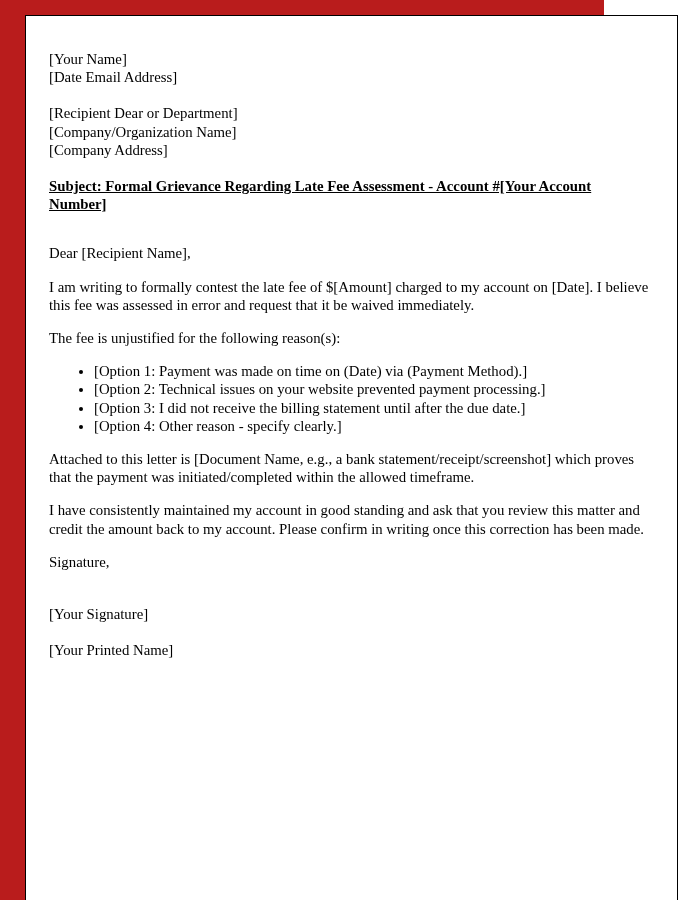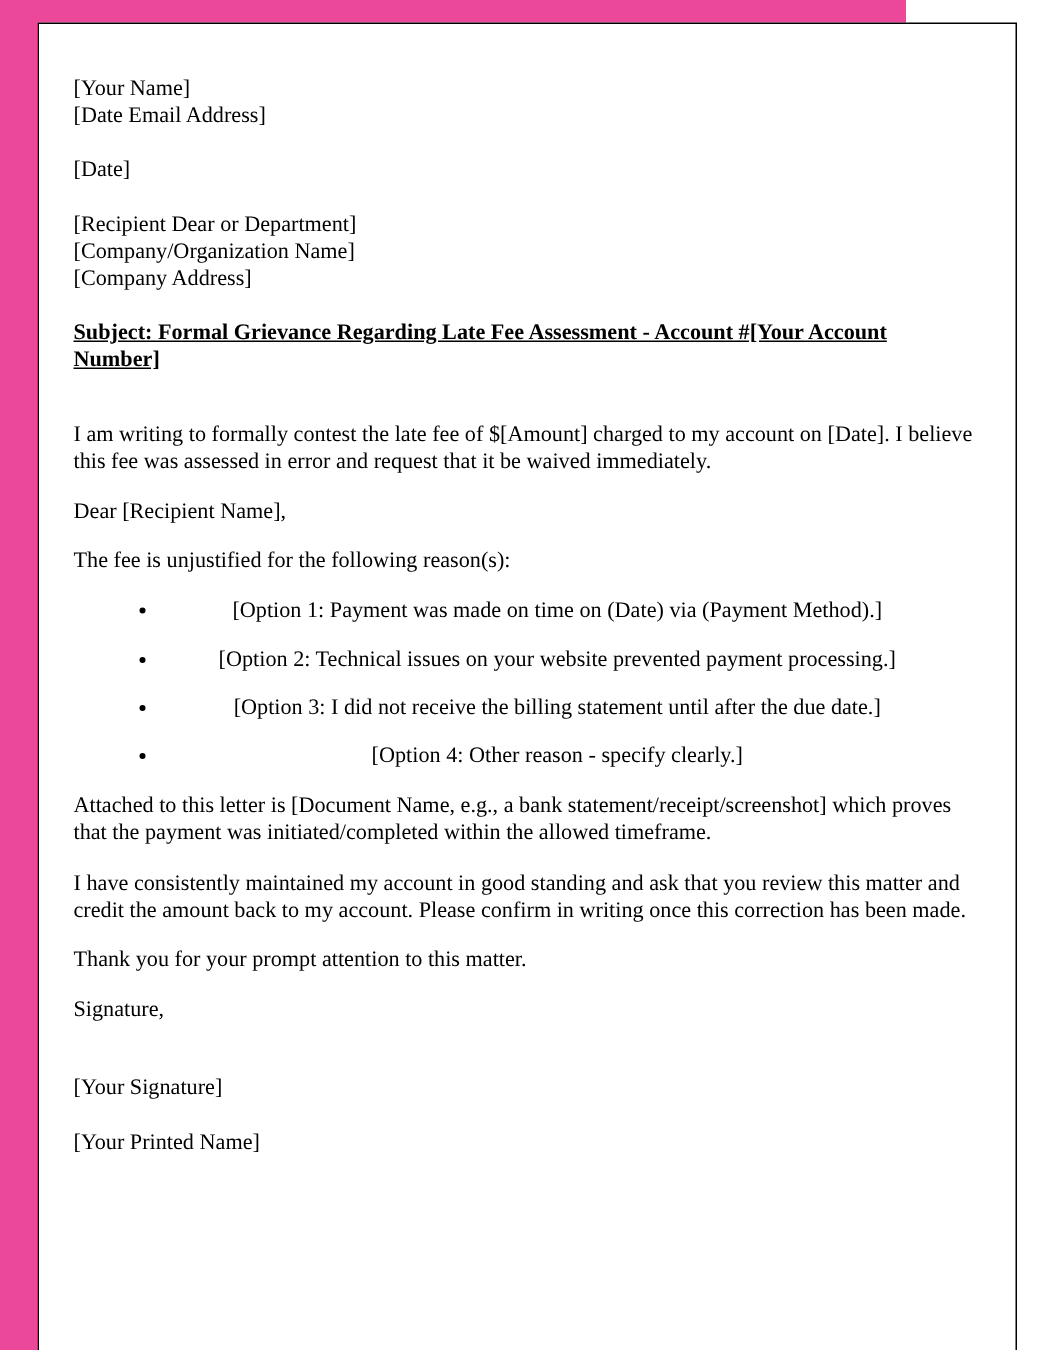--- a/index.html
+++ b/index.html
@@ -9,21 +9,21 @@
     height: 900px;
     background: #ffffff;
     overflow: hidden;
     font-family: "Liberation Serif", "DejaVu Serif", serif;
     color: #000000;
   }
   .page {
     position: relative;
     width: 604px;
     height: 900px;
-    background: #ec4899;
+    background: #b91c1c;
   }
   .page-border {
     position: absolute;
     left: 25px;
     top: 15px;
     width: 653px;
     height: 990px; 
     border: 1.5px solid #000000;
     box-sizing: border-box;
     background: #ffffff;
@@ -47,65 +47,62 @@
     font-weight: bold;
     margin: 0 0 31px 0;
     text-decoration: underline;
   }
   ul.reasons {
     margin: 0 0 15px 0;
     padding: 0 0 0 45px;
     list-style-type: disc;
   }
   ul.reasons li {
-    margin: 14px;
+    margin: 0;
     padding: 0;
-    text-align: center;
   }
 </style>
 </head>
 <body>
 
 <div class="page">
   <div class="page-border">
     <div class="letter">
 
       <div class="block">
         <div>[Your Name]</div>
         <div>[Date Email Address]</div>
       </div>
 
-      <div class="block">[Date]</div>
 
       <div class="block">
         <div>[Recipient Dear or Department]</div>
         <div>[Company/Organization Name]</div>
         <div>[Company Address]</div>
       </div>
 
       <div class="subject">Subject: Formal Grievance Regarding Late Fee Assessment - Account #[Your Account Number]</div>
 
+      <div class="para">Dear [Recipient Name],</div>
+
       <div class="para">I am writing to formally contest the late fee of $[Amount] charged to my account on [Date]. I believe this fee was assessed in error and request that it be waived immediately.</div>
-
-      <div class="para">Dear [Recipient Name],</div>
 
       <div class="para">The fee is unjustified for the following reason(s):</div>
 
       <ul class="reasons">
         <li>[Option 1: Payment was made on time on (Date) via (Payment Method).]</li>
         <li>[Option 2: Technical issues on your website prevented payment processing.]</li>
         <li>[Option 3: I did not receive the billing statement until after the due date.]</li>
         <li>[Option 4: Other reason - specify clearly.]</li>
       </ul>
 
       <div class="para">Attached to this letter is [Document Name, e.g., a bank statement/receipt/screenshot] which proves that the payment was initiated/completed within the allowed timeframe.</div>
 
       <div class="para">I have consistently maintained my account in good standing and ask that you review this matter and credit the amount back to my account. Please confirm in writing once this correction has been made.</div>
 
-      <div class="para">Thank you for your prompt attention to this matter.</div>
 
       <div class="para">Signature,</div>
 
       <div class="para" style="margin-bottom:18px;margin-top:34px;">[Your Signature]</div>
 
       <div class="para">[Your Printed Name]</div>
 
     </div>
   </div>
 </div>

